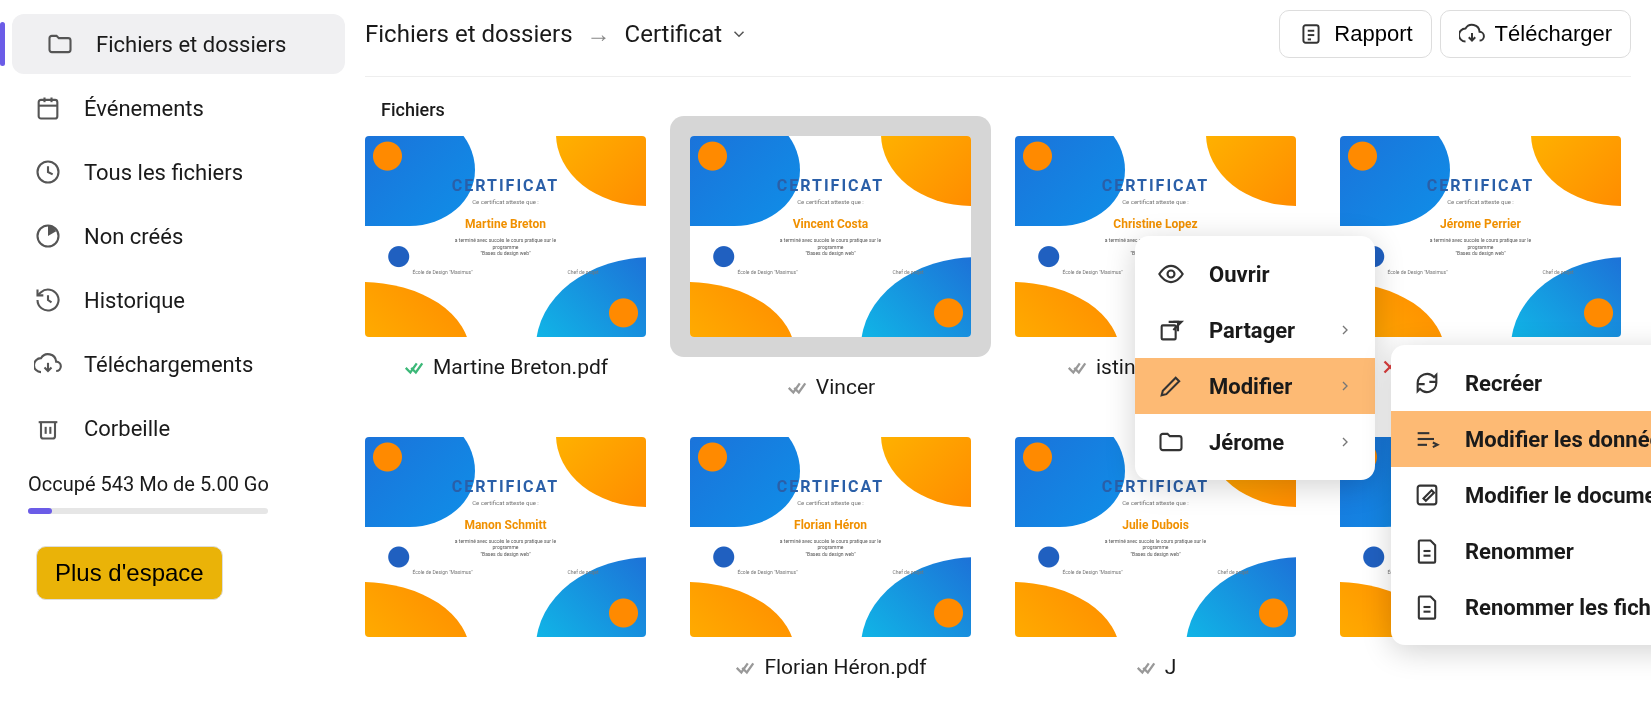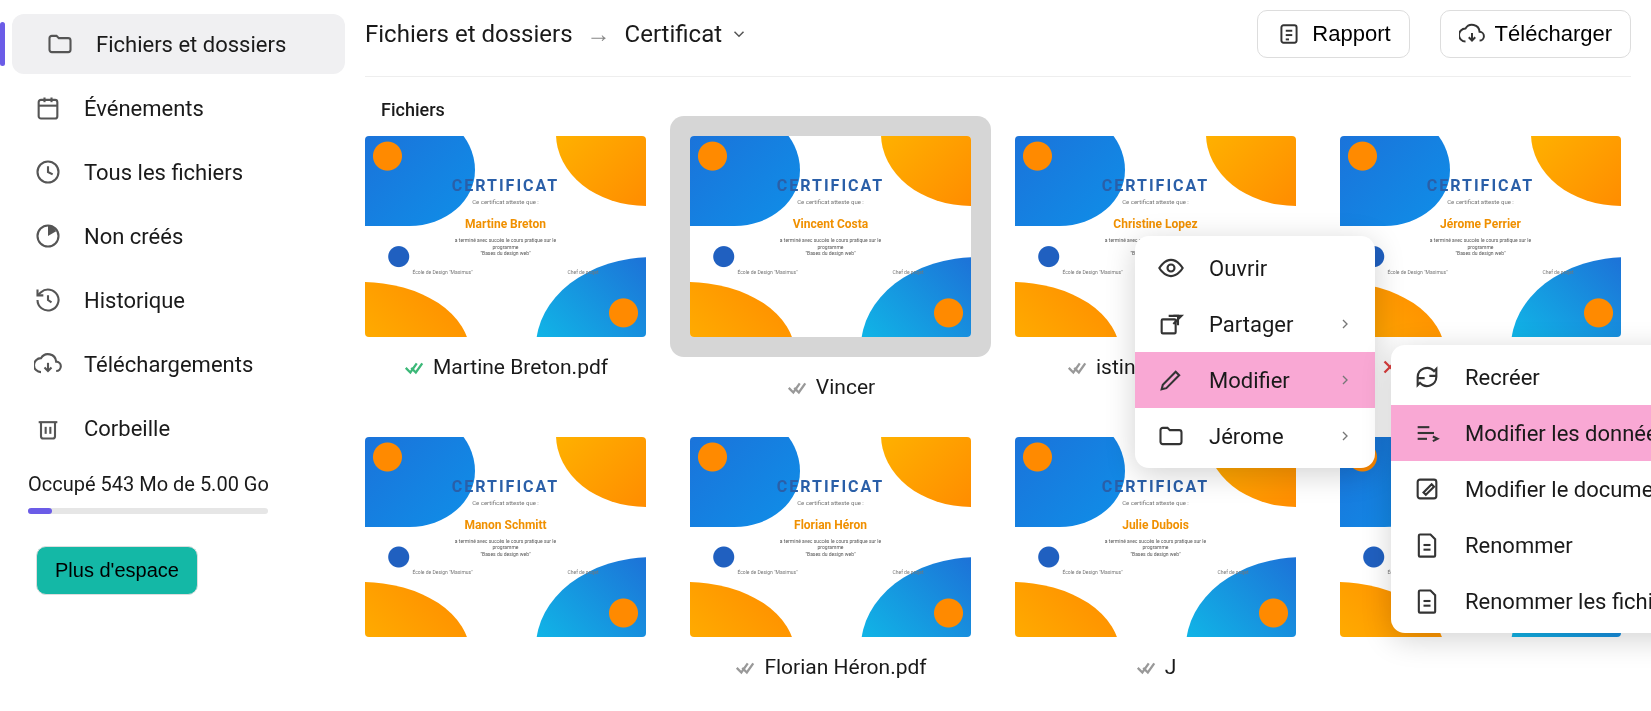--- a/index.html
+++ b/index.html
@@ -70,22 +70,22 @@
       height: 100%;
       width: 10%;
       background: #6b5ce7;
       border-radius: 3px;
     }
     .more-space-btn {
       margin: 22px 36px;
       padding: 12px 18px;
       border: 1px solid #ddd;
       border-radius: 10px;
-      background: #14b8a6;
-      font-size: 20px;
+      background: #eab308;
+      font-size: 24px;
       cursor: pointer;
     }
     
     
     .main {
       flex: 1;
       padding: 10px 20px;
       position: relative;
     }
     .topbar {
@@ -97,21 +97,21 @@
     }
     .breadcrumb {
       display: flex;
       align-items: center;
       font-size: 24px;
       gap: 14px;
     }
     .breadcrumb .sep { color: #888; }
     .breadcrumb .current { color: #1a1a1a; display: flex; align-items: center; gap: 8px; }
     .breadcrumb .current svg { width: 18px; height: 18px; stroke: #555; fill: none; stroke-width: 2; }
-    .top-actions { display: flex; gap: 30px; margin-left: 7px; }
+    .top-actions { display: flex; gap: 8px; margin-left: 7px; }
     .top-btn {
       display: flex;
       align-items: center;
       gap: 10px;
       padding: 10px 18px;
       border: 1px solid #ddd;
       border-radius: 10px;
       background: #fff;
       font-size: 22px;
       cursor: pointer;
@@ -204,33 +204,34 @@
     .check-green svg { stroke: #3cb878; fill: none; stroke-width: 2.5; }
     .check-gray svg { stroke: #999; fill: none; stroke-width: 2.5; }
     .status-x svg { stroke: #e04040; fill: none; stroke-width: 2.5; }
     
     
     .ctx-menu {
       position: absolute;
       background: #fff;
       border-radius: 14px;
       box-shadow: 0 6px 30px rgba(0,0,0,0.18);
-      padding: 4px 0;
+      padding: 10px 0;
       z-index: 50;
       min-width: 240px;
+      font-weight: bold;
     }
     .ctx-item {
       display: flex;
       align-items: center;
       padding: 14px 22px;
       font-size: 22px;
       cursor: pointer;
       position: relative;
     }
-    .ctx-item.hover { background: #f9a8d4; }
+    .ctx-item.hover { background: #fdba74; }
     .ctx-item .micon {
       width: 28px; height: 28px; margin-right: 24px;
       display: inline-flex;
     }
     .ctx-item .micon svg { width: 28px; height: 28px; stroke: #333; fill: none; stroke-width: 1.8; }
     .ctx-item .arrow { margin-left: auto; }
     .ctx-item .arrow svg { width: 16px; height: 16px; stroke: #777; fill: none; stroke-width: 2; }
     
     #ctx1 { top: 236px; left: 790px; }
     #ctx2 { top: 345px; left: 1046px; width: 335px; }

